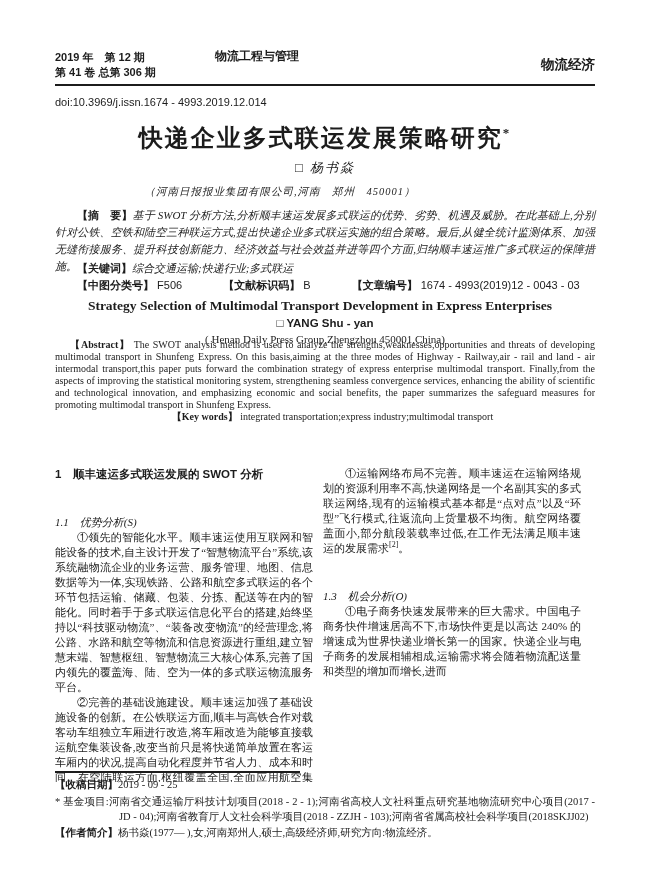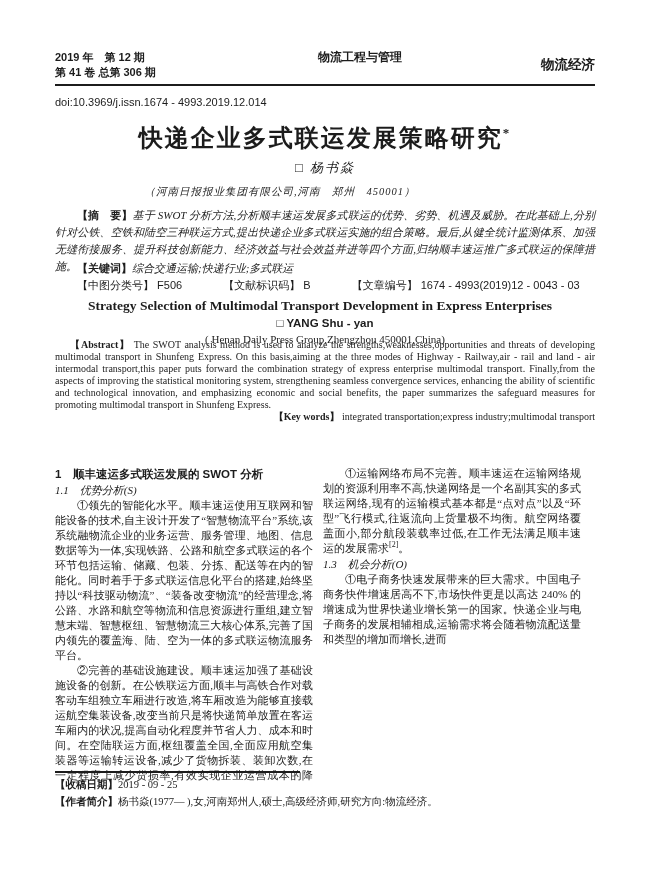--- a/index.html
+++ b/index.html
@@ -8,21 +8,21 @@
     font-family:"Liberation Serif","DejaVu Serif",serif;color:#1c1c1c;
   }
   
   .header{
     position:absolute;left:55px;top:50px;width:540px;
     display:flex;align-items:stretch;
     border-bottom:2px solid #1c1c1c;padding-bottom:4px;
   }
   .hdr-issue{width:160px;font-family:"Liberation Sans","DejaVu Sans",sans-serif;
     font-weight:bold;font-size:11px;line-height:15px;white-space:nowrap;}
-  .hdr-journal{flex:1;text-align:center;font-family:Liberation Serif, serif;}
+  .hdr-journal{flex:1;text-align:left;font-family:Liberation Mono, monospace;}
   .hdr-journal .cn{font-weight:bold;font-size:12px;line-height:15px;}
   .hdr-journal .en{font-size:10px;line-height:15px;letter-spacing:.3px;}
   .hdr-column{width:90px;display:flex;align-items:center;justify-content:flex-end;
     font-family:"Liberation Sans","DejaVu Sans",sans-serif;font-weight:bold;font-size:13.5px;}
   
   .doi{position:absolute;left:55px;top:96px;
     font-family:"Liberation Sans","DejaVu Sans",sans-serif;font-size:11px;}
   
   .title-cn{position:absolute;left:0;top:122px;width:650px;text-align:center;
     font-size:24px;font-weight:bold;letter-spacing:2px;}
@@ -34,40 +34,40 @@
   
   .abs-cn{position:absolute;left:55px;top:207px;width:540px;
     font-size:11px;line-height:17px;text-align:justify;text-indent:2em;font-style:italic;}
   .abs-cn .lbl,.kw-cn .lbl{font-style:normal;font-weight:bold;
     font-family:"Liberation Sans","DejaVu Sans",sans-serif;}
   .kw-cn{position:absolute;left:55px;top:260px;width:540px;
     font-size:11px;line-height:17px;text-indent:2em;font-style:italic;}
   .clc-line{position:absolute;left:55px;top:277px;width:540px;
     font-size:11px;line-height:17px;text-indent:2em;
     font-family:"Liberation Sans","DejaVu Sans",sans-serif;}
-  .clc-line .lbl{font-weight:normal;text-align:right;}
+  .clc-line .lbl{font-weight:bold;text-align:right;}
   .clc-line .val{margin-right:38px;}
   
   .title-en{position:absolute;left:0;top:298px;width:640px;text-align:center;
     font-size:13.5px;font-weight:bold;}
   .author-en{position:absolute;left:0;top:317px;width:650px;text-align:center;
     font-size:11.5px;font-family:"Liberation Sans","DejaVu Sans",sans-serif;font-weight:bold;}
   .affil-en{position:absolute;left:0;top:333px;width:650px;text-align:center;font-size:11px;}
   .en-block{position:absolute;left:55px;top:339px;width:540px;
     font-size:10px;line-height:12px;text-align:justify;}
   .en-block .para{text-indent:1.5em;}
   .en-block .lbl{font-weight:bold;}
-  .en-kw{text-indent:1.5em;text-align:right;}
+  .en-kw{text-indent:1.5em;text-align:center;}
   
   .columns{position:absolute;left:55px;top:466px;width:540px;height:316px;
     display:flex;gap:10px;overflow:hidden;}
   .col{width:258px;font-size:11px;line-height:15px;text-align:justify;}
   .sec-h{font-family:"Liberation Sans","DejaVu Sans",sans-serif;
     font-weight:bold;font-size:11.5px;line-height:16px;text-align:left;}
-  .sub-h{font-style:italic;font-size:11px;line-height:16px;text-align:left;}
+  .sub-h{font-style:italic;font-size:11px;line-height:16px;text-align:left;margin-top:32px;}
   .col p{margin:0;text-indent:2em;}
   .col sup{font-size:8px;line-height:0;}
   
   .footnote{position:absolute;left:55px;top:771px;width:540px;
     font-size:10.5px;line-height:15.5px;}
   .fn-rule{width:245px;height:0;border-top:2px solid #1c1c1c;margin-bottom:4px;}
   .fn-line .lbl{font-weight:bold;font-family:Liberation Mono, monospace;}
   .fn-fund{padding-left:64px;text-indent:-64px;text-align:justify;}
 </style>
 </head>
@@ -122,16 +122,17 @@
     <div class="col">
       <p><span>①运输网络布局不完善。顺丰速运在运输网络规划的资源利用率不高,快递网络是一个名副其实的多式联运网络,现有的运输模式基本都是“点对点”以及“环型”飞行模式,往返流向上货量极不均衡。航空网络覆盖面小,部分航段装载率过低,在工作无法满足顺丰速运的发展需求</span><sup>[2]</sup><span>。</span></p>
       <div class="sub-h">1.3　机会分析(O)</div>
       <p>①电子商务快速发展带来的巨大需求。中国电子商务快件增速居高不下,市场快件更是以高达 240% 的增速成为世界快递业增长第一的国家。快递企业与电子商务的发展相辅相成,运输需求将会随着物流配送量和类型的增加而增长,进而</p>
     </div>
   </div>
 
   <div class="footnote">
     <div class="fn-rule"></div>
     <div class="fn-line"><span class="lbl">【收稿日期】</span><span>2019 - 09 - 25</span></div>
+    <div class="fn-fund"><span class="lbl">* 基金项目:</span><span>河南省交通运输厅科技计划项目(2018 - 2 - 1);河南省高校人文社科重点研究基地物流研究中心项目(2017 - JD - 04);河南省教育厅人文社会科学项目(2018 - ZZJH - 103);河南省省属高校社会科学项目(2018SKJJ02)</span></div>
     <div class="fn-line"><span class="lbl">【作者简介】</span><span>杨书焱(1977— ),女,河南郑州人,硕士,高级经济师,研究方向:物流经济。</span></div>
   </div>
 
 </div>
 
 </body></html>

